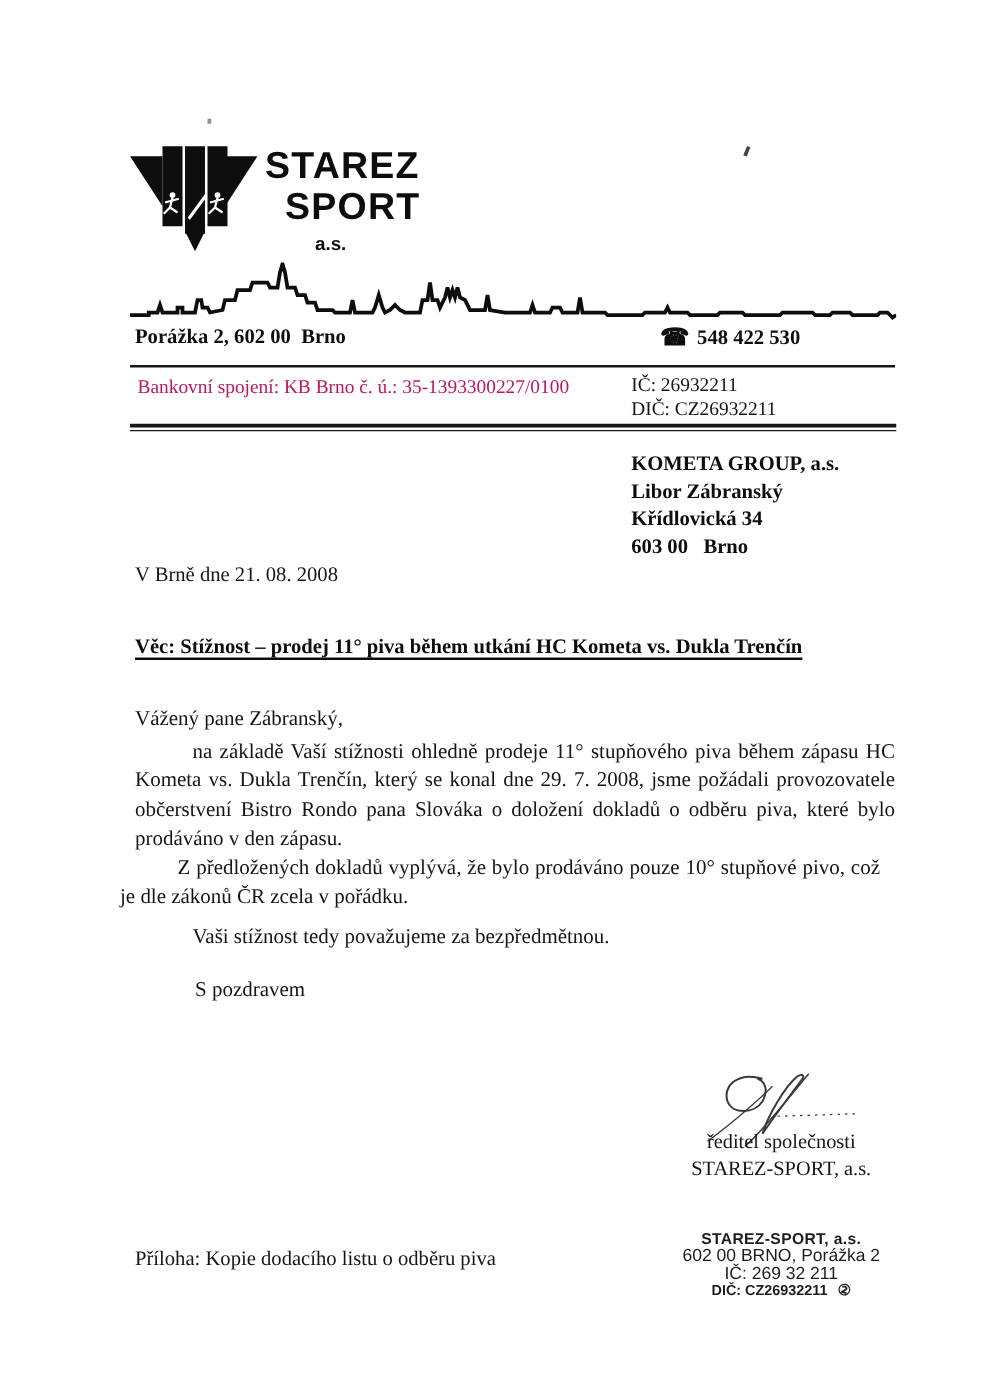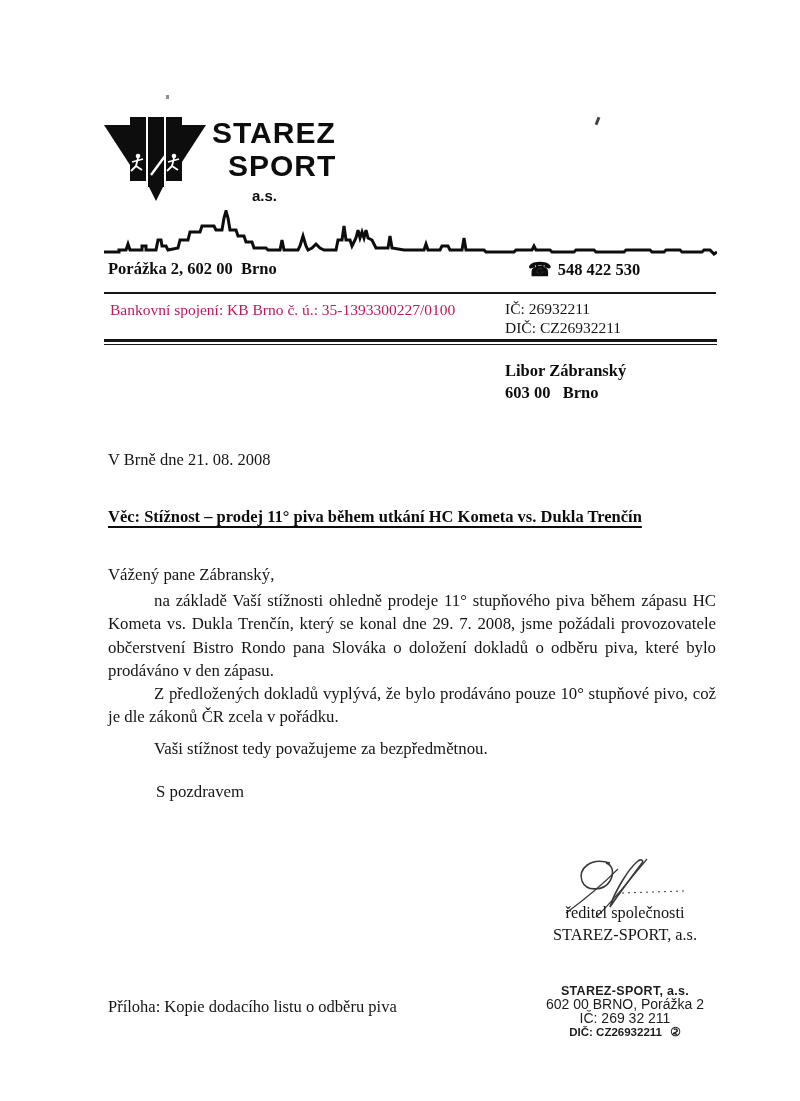--- a/index.html
+++ b/index.html
@@ -92,32 +92,34 @@
   </div>
 
   <div class="abs rule" style="left:104px;top:292px;width:612px;height:2px;"></div>
   <div class="abs bank" style="left:110px;top:301px;">Bankovní spojení: KB Brno č. ú.: 35-1393300227/0100</div>
   <div class="abs idline" style="left:505px;top:300px;">IČ: 26932211</div>
   <div class="abs idline" style="left:505px;top:319px;">DIČ: CZ26932211</div>
   <div class="abs rule" style="left:104px;top:339px;width:613px;height:2.5px;"></div>
   <div class="abs rule" style="left:104px;top:344px;width:613px;height:1.3px;"></div>
 
   <div class="abs recipient" style="left:505px;top:360px;">
+    <div class="pre">KOMETA GROUP, a.s.</div>
     <div class="pre">Libor Zábranský</div>
+    <div class="pre">Křídlovická 34</div>
     <div class="pre">603 00&nbsp;&nbsp; Brno</div>
   </div>
 
   <div class="abs dateline" style="left:108px;top:450px;">V Brně dne 21. 08. 2008</div>
 
   <div class="abs subject" style="left:108px;top:507px;">Věc: Stížnost – prodej 11° piva během utkání HC Kometa vs. Dukla Trenčín</div>
 
   <div class="abs closing" style="left:108px;top:565px;">Vážený pane Zábranský,</div>
 
   <p class="abs body-par indent" style="left:108px;top:589px;">na základě Vaší stížnosti ohledně prodeje 11° stupňového piva během zápasu HC Kometa vs. Dukla Trenčín, který se konal dne 29. 7. 2008, jsme požádali provozovatele občerstvení Bistro Rondo pana Slováka o doložení dokladů o odběru piva, které bylo prodáváno v den zápasu.</p>
-  <p class="abs body-par indent" style="left:108px;top:682px;">Z předložených dokladů vyplývá, že bylo prodáváno pouze 10° stupňové pivo, což je dle zákonů ČR zcela v pořádku.</p>
+  <p class="abs body-par indent" style="left:96px;top:682px;">Z předložených dokladů vyplývá, že bylo prodáváno pouze 10° stupňové pivo, což je dle zákonů ČR zcela v pořádku.</p>
   <p class="abs body-par indent" style="left:108px;top:737px;">Vaši stížnost tedy považujeme za bezpředmětnou.</p>
 
   <div class="abs closing" style="left:108px;top:782px;margin-left:48px;">S pozdravem</div>
 
   <div class="abs" style="left:552px;top:855px;width:140px;height:66px;">
     <svg width="140" height="66" viewBox="0 0 140 66" xmlns="http://www.w3.org/2000/svg">
       <g fill="none" stroke="#3a3a3a" stroke-width="1.6">
         <path d="M58,8 C38,2 26,14 30,26 C34,37 52,36 58,26 C63,17 60,10 54,8"></path>
         <path d="M86,6 C76,14 62,38 58,52 C66,40 84,16 90,8 C92,5 89,4 86,6"></path>
         <path d="M95,4 C80,22 58,50 44,62" stroke-width="1.2"></path>

